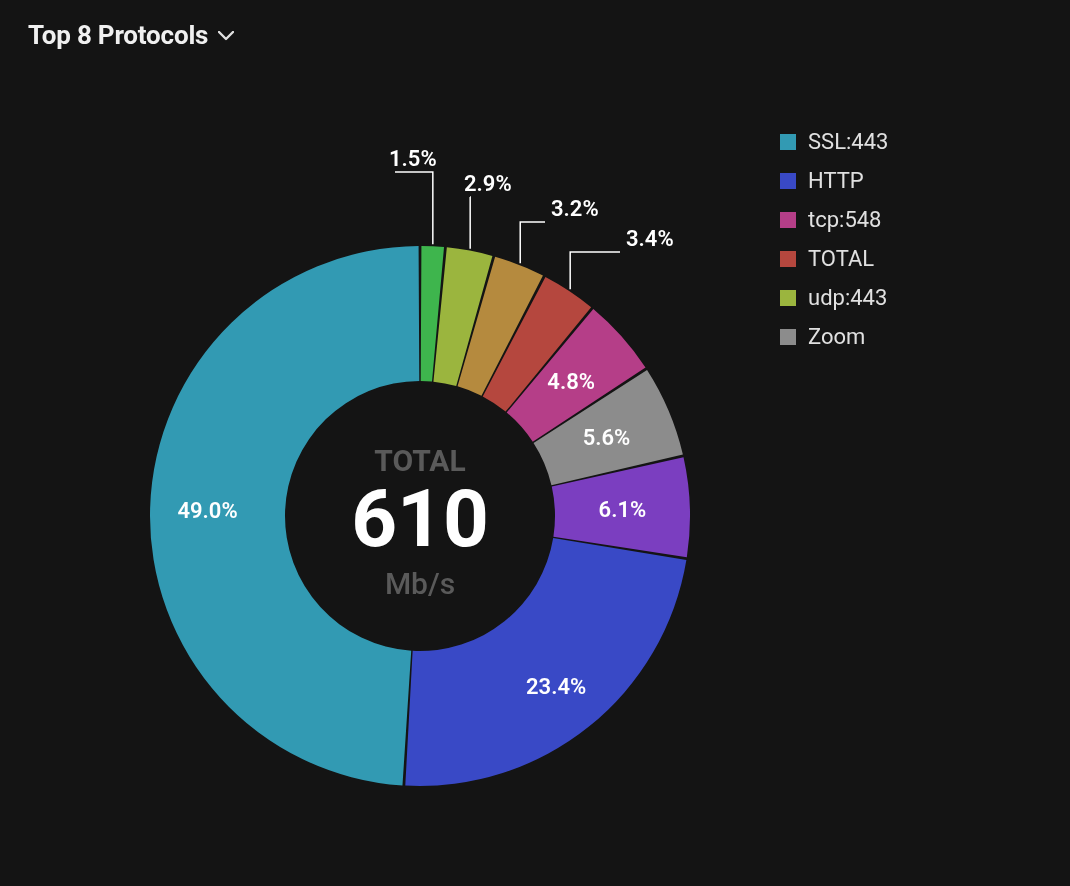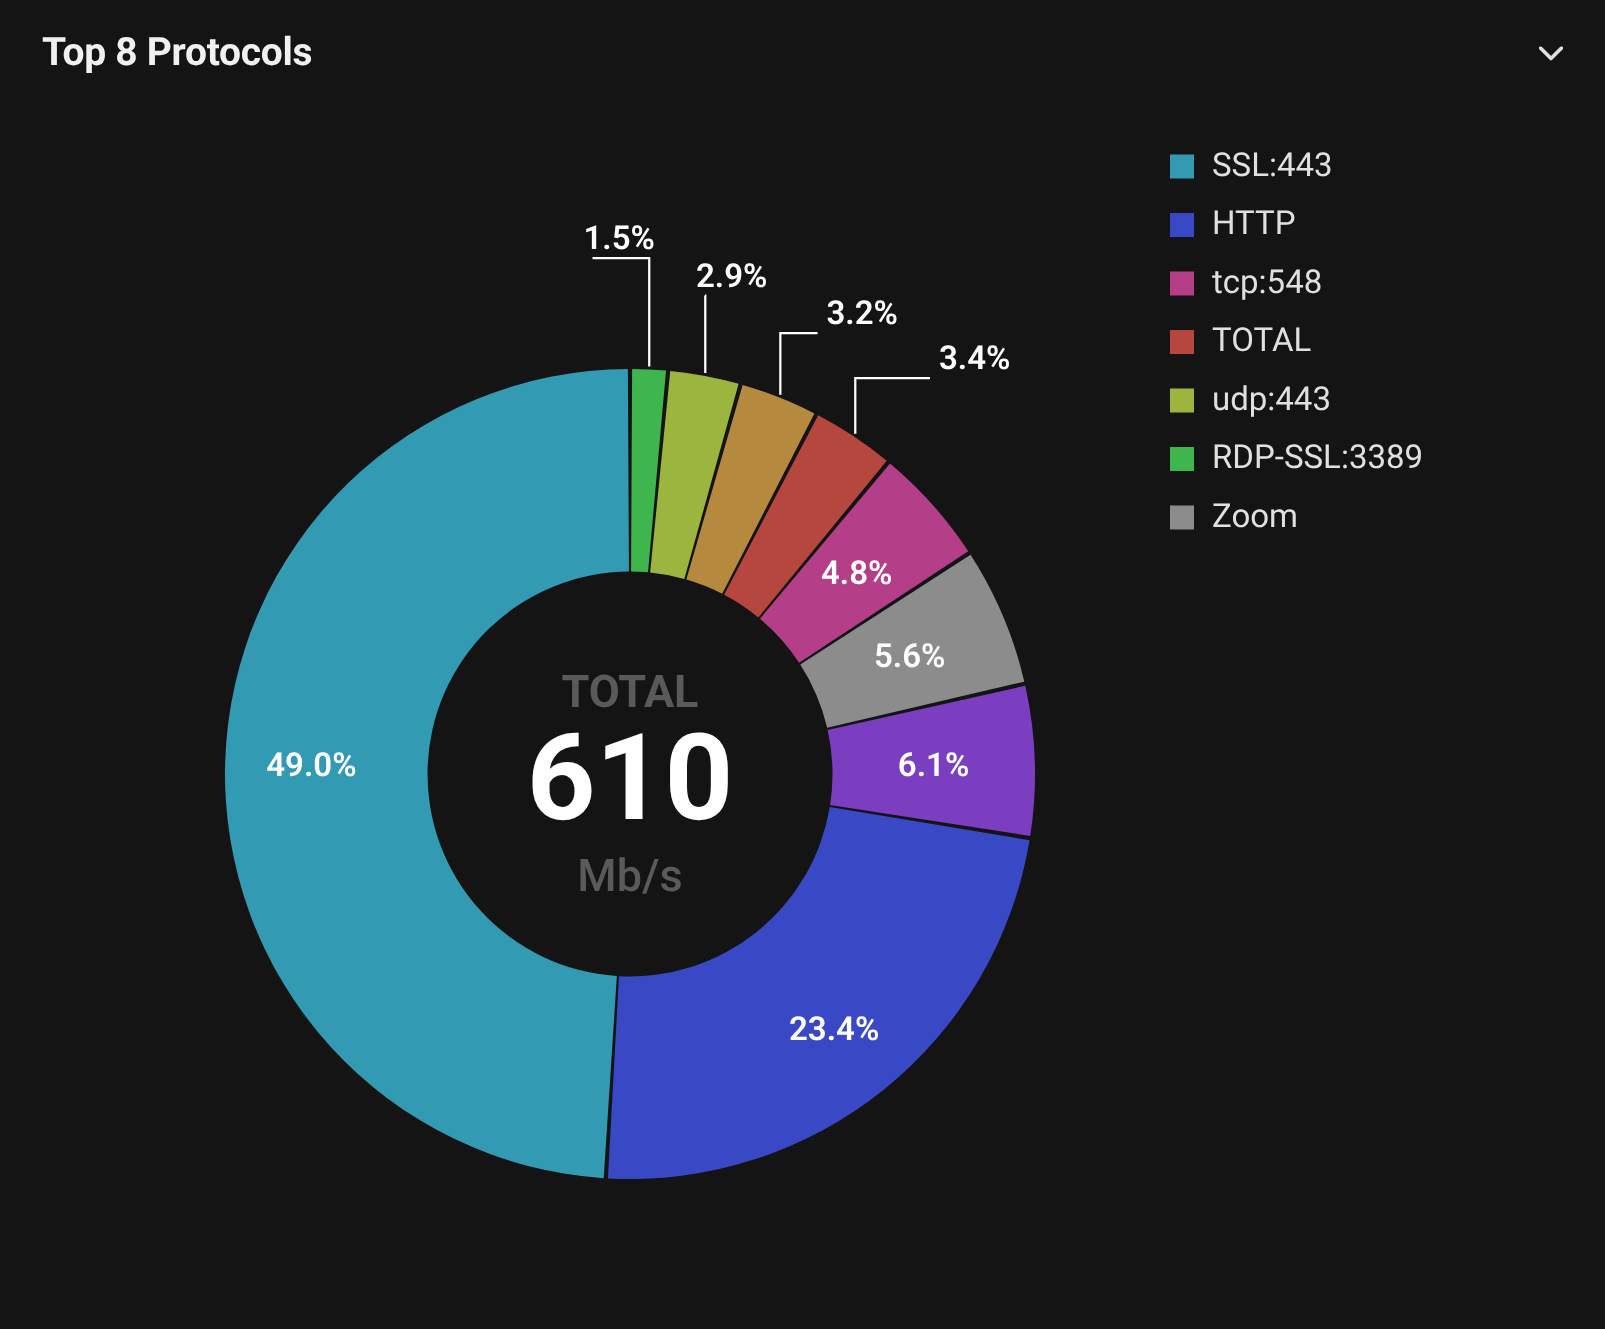--- a/index.html
+++ b/index.html
@@ -11,21 +11,20 @@
     width: 1070px;
     height: 886px;
     overflow: hidden;
   }
   .header {
     display: flex;
     align-items: center;
     padding: 20px 28px 16px 28px;
     gap: 10px;
     cursor: pointer;
-    justify-content: space-between;
   }
   .header-title {
     font-size: 26px;
     font-weight: 700;
     color: #f0f0f0;
     letter-spacing: -0.2px;
   }
   .caret-down {
     display: inline-block;
     margin-bottom:-2px;
@@ -34,21 +33,21 @@
   .content {
     display: flex;
     align-items: flex-start;
   }
   .chart-wrap {
     position: relative;
     width: 780px;
     height: 820px;
   }
   .legend {
-    margin-top: 25px;
+    margin-top: 56px;
   }
   .legend-item {
     display: flex;
     align-items: center;
     gap: 12px;
     padding: 7px 0;
     font-size: 22px;
     color: #e0e0e0;
     cursor: pointer;
   }
@@ -143,21 +142,17 @@
       </div>
       <div class="legend-item">
         <span class="swatch" style="background: rgb(181, 71, 62);"></span>
         <span>TOTAL</span>
       </div>
       <div class="legend-item">
         <span class="swatch" style="background: rgb(155, 181, 62);"></span>
         <span>udp:443</span>
       </div>
       <div class="legend-item">
-        <span class="swatch" style="background: rgb(62, 181, 77);"></span>
-        <span>RDP-SSL:3389</span>
-      </div>
-      <div class="legend-item">
         <span class="swatch" style="background: rgb(140, 140, 140);"></span>
         <span>Zoom</span>
       </div>
     </div>
 </div>
 
 </body></html>

